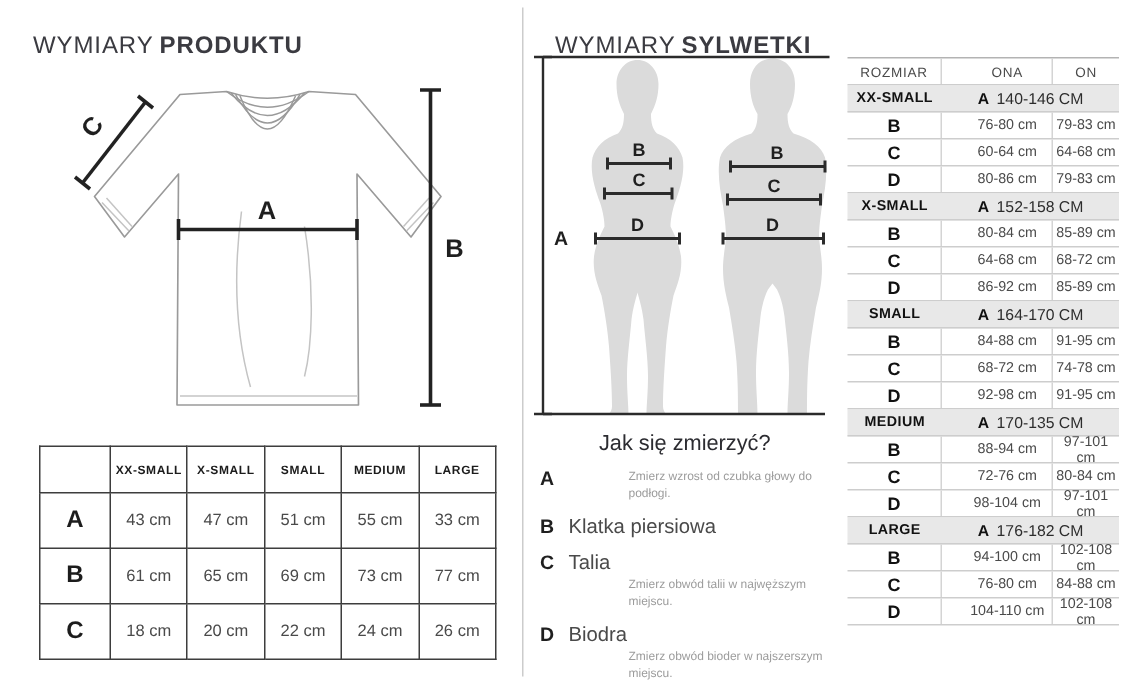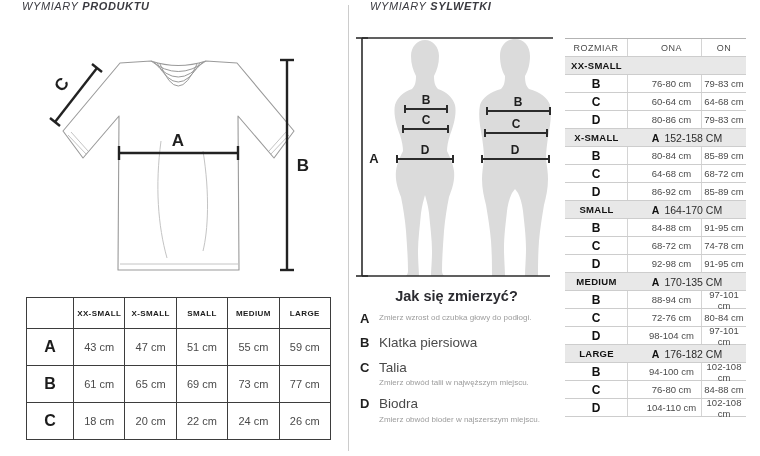--- a/index.html
+++ b/index.html
@@ -1,22 +1,22 @@
 <!DOCTYPE html>
 <html><head>
 <meta charset="utf-8">
 <style>
   * { margin:0; padding:0; box-sizing:border-box; }
   html,body { width:760px; height:456px; background:#ffffff;
     font-family:"Liberation Sans", sans-serif; overflow:hidden; }
   .stage { position:relative; width:760px; height:456px; background:#fff; }
 
   
-  .sec-title { position:absolute; top:0; font-size:11px; letter-spacing:0.6px;
-    color:#3b3b41; white-space:nowrap;font-style:italic; }
+  .sec-title { position:absolute; top:22px; font-size:16px; letter-spacing:0.6px;
+    color:#3b3b41; white-space:nowrap; }
   .sec-title .t-bold { font-weight:bold; margin-left:4px; }
   #title-left { left:22px; }
   #title-mid  { left:370px; }
 
   .v-divider { position:absolute; left:348px; top:5px; height:446px; width:1px;
     background:#cccccc; }
 
   
   .shirt-svg { position:absolute; left:15px; top:36px; }
   .sil-svg   { position:absolute; left:350px; top:35px; }
@@ -30,27 +30,27 @@
   .prod-table col.c0 { width:47px; }
   .prod-table tr.hdr { height:31px; }
   .prod-table tr.val { height:37px; }
   .prod-table th.size-h { font-size:8px; font-weight:bold; letter-spacing:0.4px;
     color:#1c1c1c; }
   .prod-table td.rowlab { font-size:16px; font-weight:bold; color:#1c1c1c; }
   .prod-table td.cell { font-size:11px; color:#4a4a4a; }
 
   
   .howto { position:absolute; left:360px; top:288px; width:193px; }
-  .howto-heading { text-align:center; font-size:14.5px; font-weight:bold;
+  .howto-heading { text-align:center; font-size:14.5px; font-weight:normal;
     color:#2c2c31; margin-bottom:7px; }
   .howto-item { display:flex; margin-bottom:8px; }
   .howto-letter { width:19px; flex:none; font-size:13px; font-weight:bold;
     color:#1f1f1f; line-height:1.25; }
   .howto-name { font-size:13.5px; color:#4a4a4a; line-height:1.2; }
-  .howto-desc { font-size:8px; color:#9c9c9c; line-height:1.35; margin-top:2px; }
+  .howto-desc { font-size:8px; color:#9c9c9c; line-height:1.35; margin-top:2px;margin-left:40px; }
 
   
   .rt { position:absolute; left:565px; top:38px; width:181px;
     border-top:1px solid #b3b3b3; }
   .rt-row { display:flex; align-items:center; height:18px;
     border-bottom:1px solid #cdcdcd; }
   .rt-c1 { width:63px; text-align:left; align-self:stretch;
     display:flex; align-items:center; justify-content:center; }
   .rt-c2 { width:60px; text-align:left; align-self:stretch;
     display:flex; align-items:center; justify-content:center;margin-left:14px; }
@@ -138,21 +138,21 @@
       <th class="size-h">SMALL</th>
       <th class="size-h">MEDIUM</th>
       <th class="size-h">LARGE</th>
     </tr>
     <tr class="val">
       <td class="rowlab">A</td>
       <td class="cell">43 cm</td>
       <td class="cell">47 cm</td>
       <td class="cell">51 cm</td>
       <td class="cell">55 cm</td>
-      <td class="cell">59 cm</td>
+      <td class="cell">33 cm</td>
     </tr>
     <tr class="val">
       <td class="rowlab">B</td>
       <td class="cell">61 cm</td>
       <td class="cell">65 cm</td>
       <td class="cell">69 cm</td>
       <td class="cell">73 cm</td>
       <td class="cell">77 cm</td>
     </tr>
     <tr class="val">
@@ -271,20 +271,21 @@
 
   <div class="rt">
     <div class="rt-row rt-header lined">
       <div class="rt-c1">ROZMIAR</div>
       <div class="rt-c2">ONA</div>
       <div class="rt-c3">ON</div>
     </div>
 
     <div class="rt-row rt-group">
       <div class="rt-c1">XX-SMALL</div>
+      <div class="rt-c23"><b>A</b><span>140-146 CM</span></div>
     </div>
     <div class="rt-row lined">
       <div class="rt-c1 lab">B</div>
       <div class="rt-c2 val">76-80 cm</div>
       <div class="rt-c3 val">79-83 cm</div>
     </div>
     <div class="rt-row lined">
       <div class="rt-c1 lab">C</div>
       <div class="rt-c2 val">60-64 cm</div>
       <div class="rt-c3 val">64-68 cm</div>

